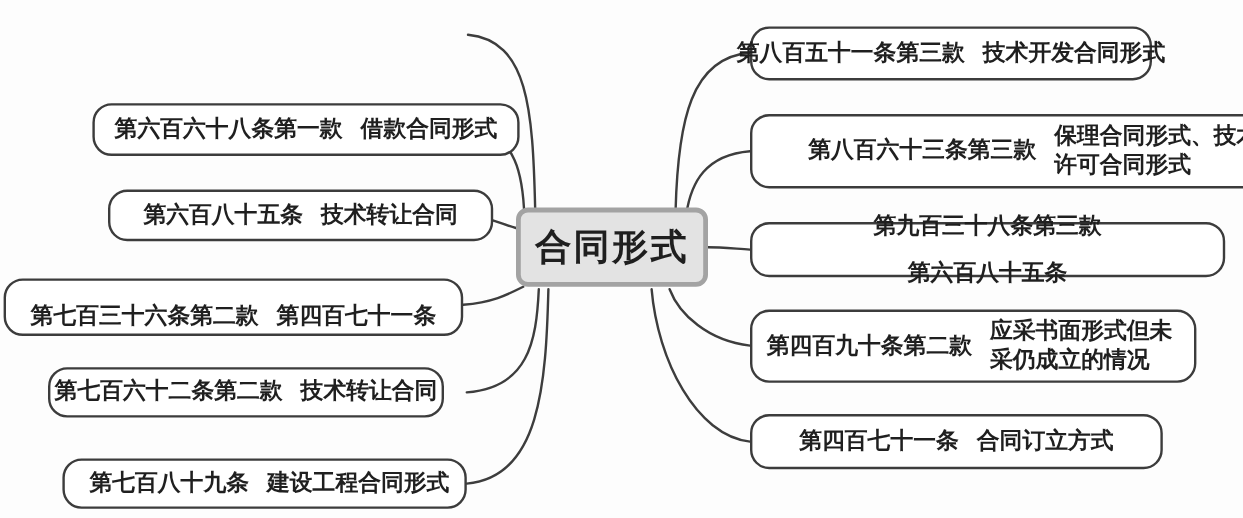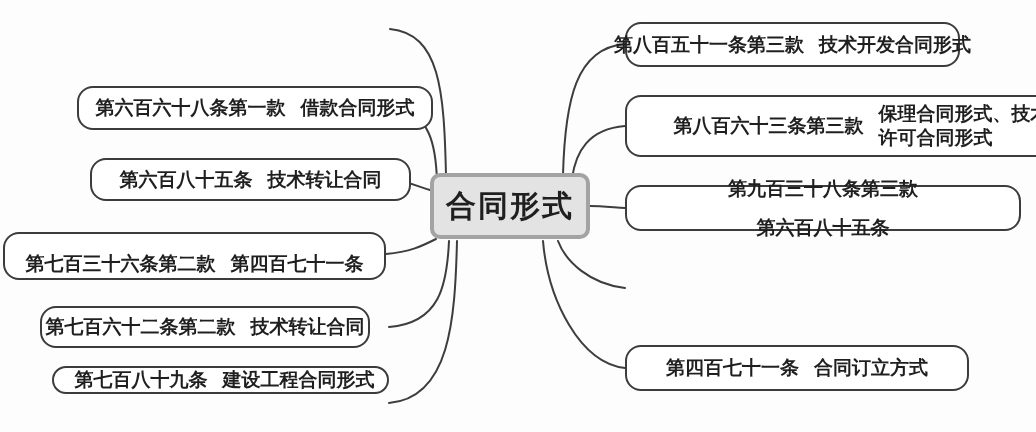--- a/index.html
+++ b/index.html
@@ -102,21 +102,21 @@
   <div class="node" style="left:3px; top:232px; width:383px; height:48px;align-items:flex-end;">
     <span class="article">第七百三十六条第二款</span>
     <span class="desc">第四百七十一条</span>
   </div>
 
   <div class="node" style="left:40px; top:306px; width:330px; height:42px;">
     <span class="article">第七百六十二条第二款</span>
     <span class="desc">技术转让合同</span>
   </div>
 
-  <div class="node" style="left:52px; top:366px; width:337px; height:28px;padding-left:20px;">
+  <div class="node" style="left:52px; top:382px; width:337px; height:42px;padding-left:20px;">
     <span class="article">第七百八十九条</span>
     <span class="desc">建设工程合同形式</span>
   </div>
 
   <div class="center-node" style="left:430px; top:173px; width:160px; height:66px;">
     <span>合同形式</span>
   </div>
 
   <div class="node" style="left:625px; top:22px; width:335px; height:45px;">
     <span class="article">第八百五十一条第三款</span>
@@ -126,19 +126,23 @@
   <div class="node" style="left:625px; top:95px; width:478px; height:62px;">
     <span class="article">第八百六十三条第三款</span>
     <span class="desc wrap w9">保理合同形式、技术许可合同形式</span>
   </div>
 
   <div class="node" style="left:625px; top:185px; width:396px; height:46px;flex-direction:column;">
     <span class="article">第九百三十八条第三款</span>
     <span class="desc">第六百八十五条</span>
   </div>
 
+  <div class="node" style="left:625px; top:258px; width:372px; height:61px;">
+    <span class="article">第四百九十条第二款</span>
+    <span class="desc wrap w8">应采书面形式但未采仍成立的情况</span>
+  </div>
 
   <div class="node" style="left:625px; top:345px; width:344px; height:46px;">
     <span class="article">第四百七十一条</span>
     <span class="desc">合同订立方式</span>
   </div>
 
 </div>
 
 </body></html>

